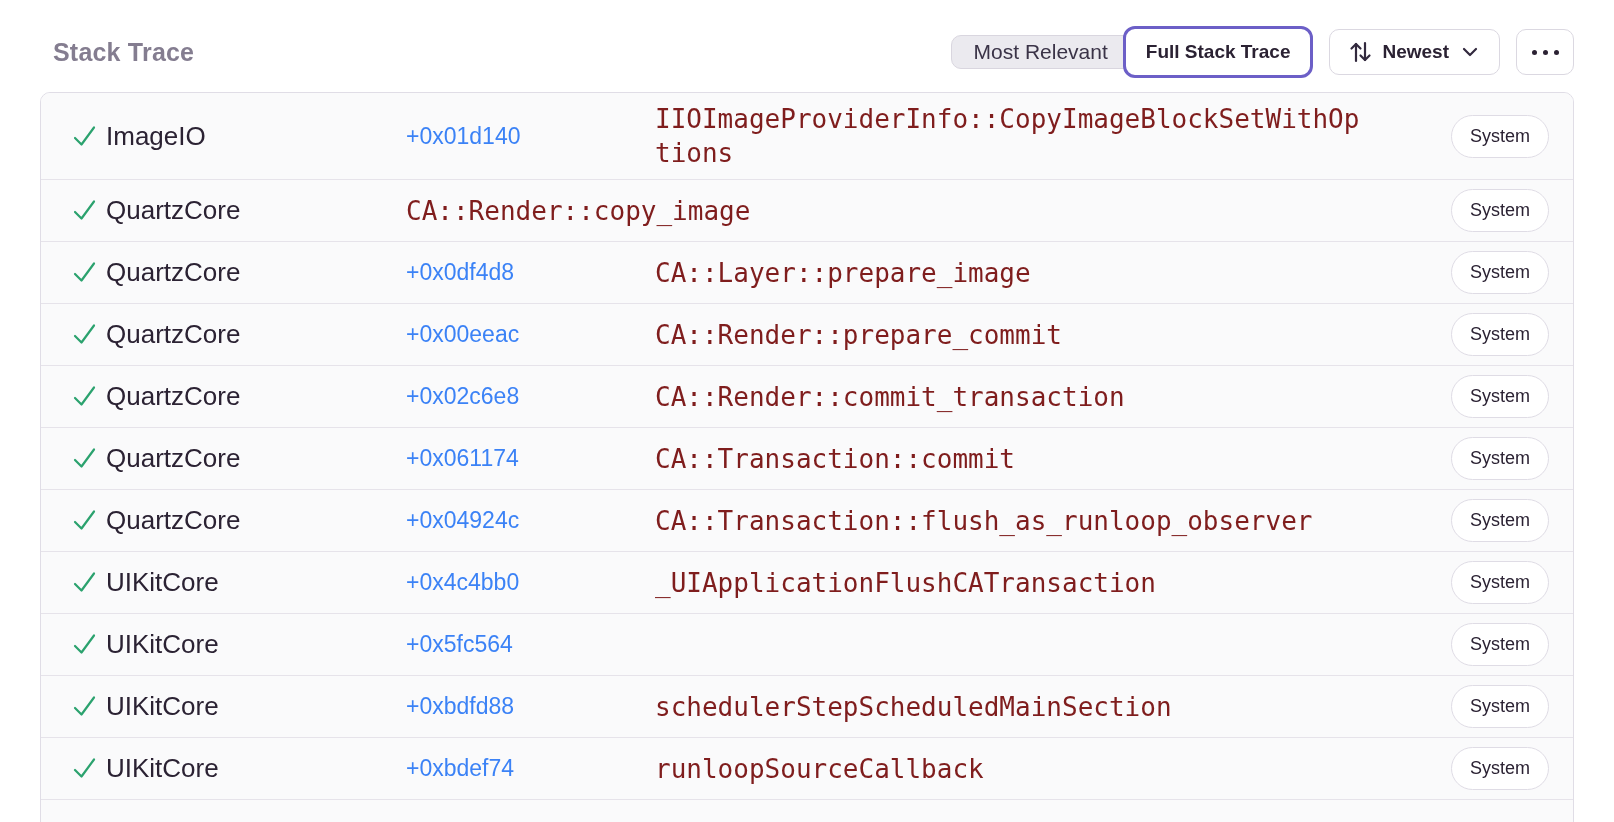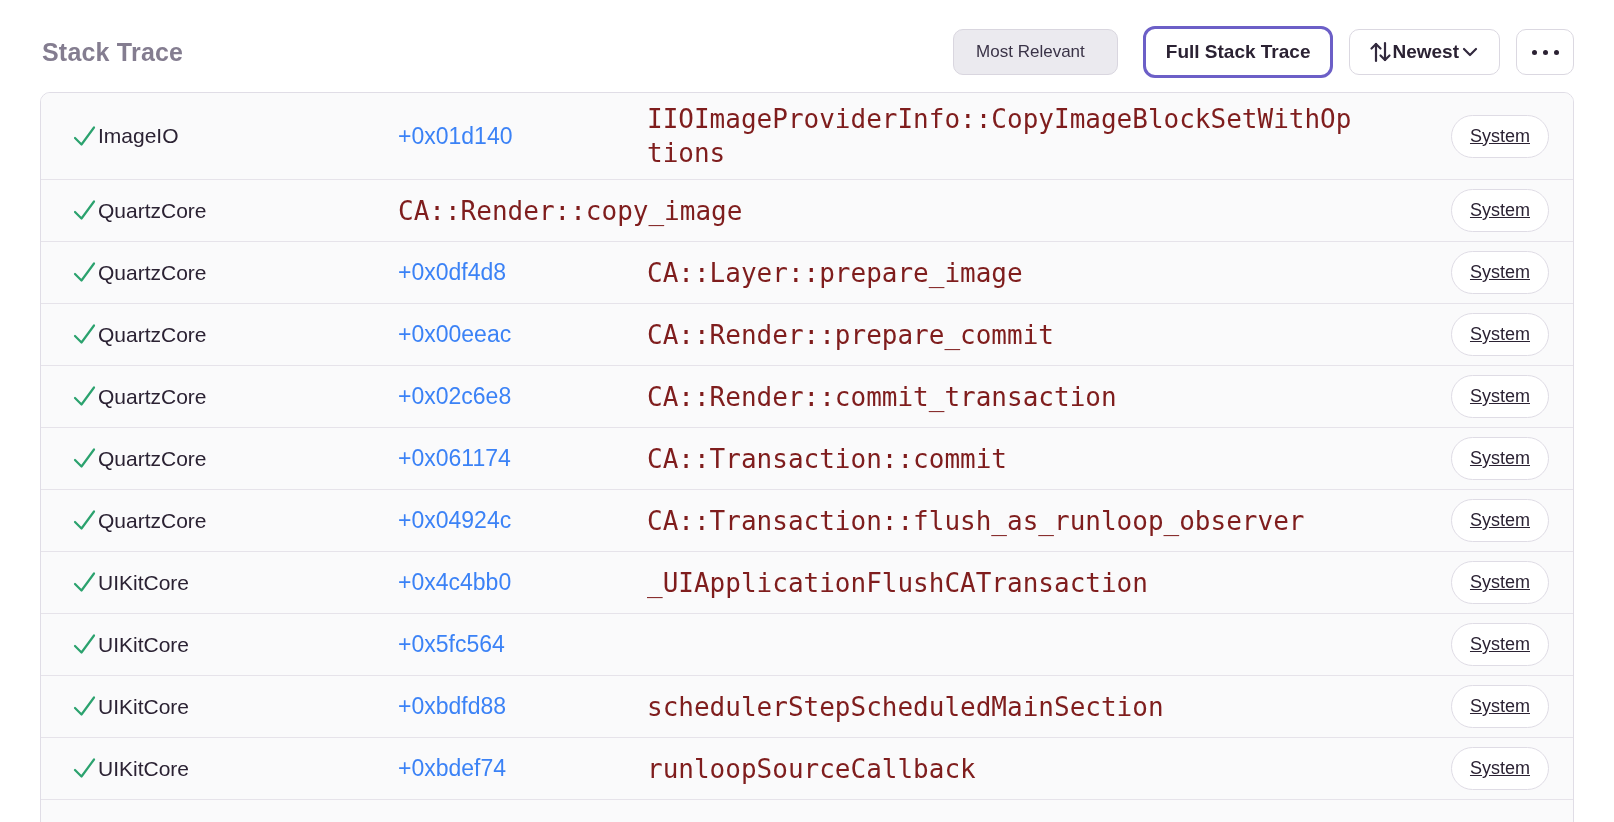--- a/index.html
+++ b/index.html
@@ -11,46 +11,45 @@
     overflow:hidden;
   }
   .page { width:1614px; height:822px; position:relative; overflow:hidden; }
 
   
   .header {
     display:flex; justify-content:space-between; align-items:center;
     padding:26px 40px 0 42px; height:78px;
   }
   .title {
-    font-size:25px; font-weight:700; color:#847D90; letter-spacing:.2px;
+    font-size:25px; font-weight:700; color:#847D90; letter-spacing:.2px;margin-left:11px;
   }
   .controls { display:flex; align-items:center; gap:16px; }
 
   .seg-group { display:flex; align-items:center; }
   .seg-unselected {
-    height:46px; display:flex; align-items:center;
+    height:34px; display:flex; align-items:center;
     background:#EBEAEF; border:1px solid #D9D6DF;
     border-radius:10px; padding:0 32px 0 22px; margin-right:-18px;
-    font-size:17px; font-weight:500; color:#3A3347; cursor:pointer;
+    font-size:21px; font-weight:500; color:#3A3347; cursor:pointer;
     white-space:nowrap;
   }
   .seg-selected {
     position:relative; z-index:2; height:52px; display:flex; align-items:center;
     background:#ffffff; border:3px solid #6C5FC7; border-radius:12px;
     padding:16px 20px; font-size:19px; font-weight:700; color:#2B2233; cursor:pointer;
     white-space:nowrap;
-    margin-left:43px;
   }
 
   .btn {
     height:46px; background:#ffffff; border:1.5px solid #DBD8E1;
     border-radius:10px; display:flex; align-items:center;
     font-size:19px; font-weight:700; color:#2B2233; cursor:pointer;
   }
-  .btn-sort { padding:0 18px; }
+  .btn-sort { padding:0 18px; gap:10px; }
   .btn-more { width:58px; justify-content:center; gap:6px; }
   .dot { width:5px; height:5px; border-radius:50%; background:#2B2233; }
   .icon { display:flex; align-items:center; justify-content:center; }
 
   
   .table {
     margin:14px 40px 0;
     border:1.5px solid #E0DDE6;
     border-radius:10px;
     background:#FAFAFB;
@@ -59,37 +58,37 @@
   .row {
     display:flex; align-items:center;
     min-height:62px; padding:9px 24px 9px 30px;
     border-bottom:1.5px solid #E6E3EA;
     background:#FAFAFB;
     cursor:pointer;
   }
   .row-partial { height:40px; border-bottom:none; cursor:default; }
   .cell-check { width:27px; flex:none; display:flex; align-items:center; }
   .cell-module {
-    width:300px; flex:none; margin-left:0;
-    font-size:21px; font-weight:500; color:#2B2233;
+    width:300px; flex:none; margin-left:8px;
+    font-size:26px; font-weight:500; color:#2B2233;
   }
   .cell-address {
     width:249px; flex:none;
     font-size:23px; color:#3b82f6;
   }
   .cell-function {
     width:712px; flex:none;
     font-family:"DejaVu Sans Mono", monospace;
     font-size:26px; line-height:34px; color:#7f1d1d;
     word-break:break-all;
   }
   .cell-badge { flex:1; display:flex; justify-content:flex-end; }
   .badge {
     background:#ffffff; border:1.5px solid #DFDCE5; border-radius:22px;
-    padding:10px 18px; font-size:18px; color:#2B2233; white-space:nowrap;text-decoration:underline;
+    padding:10px 18px; font-size:18px; color:#2B2233; white-space:nowrap;
   }
 </style>
 </head>
 <body>
 
 <div class="page">
 
   <div class="header">
     <div class="title">Stack Trace</div>
 

